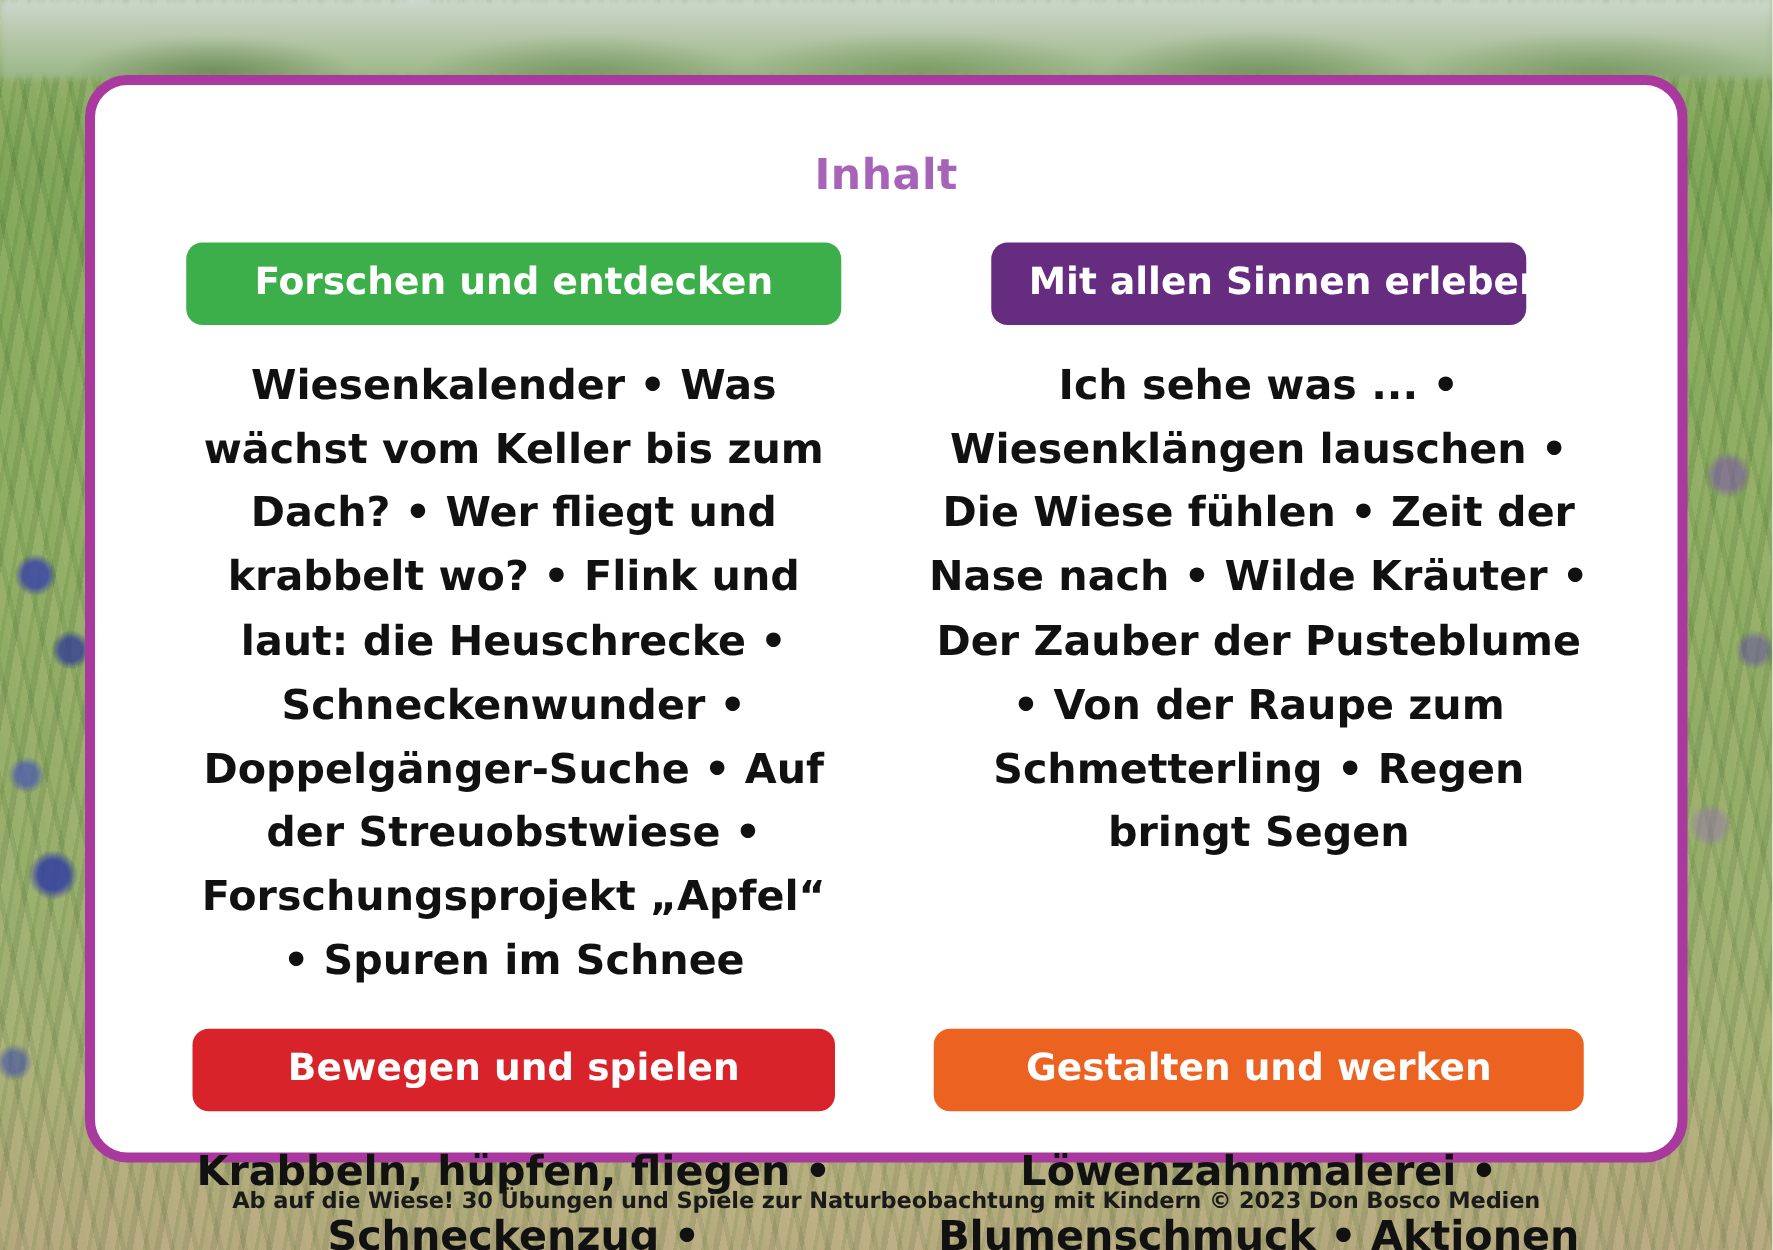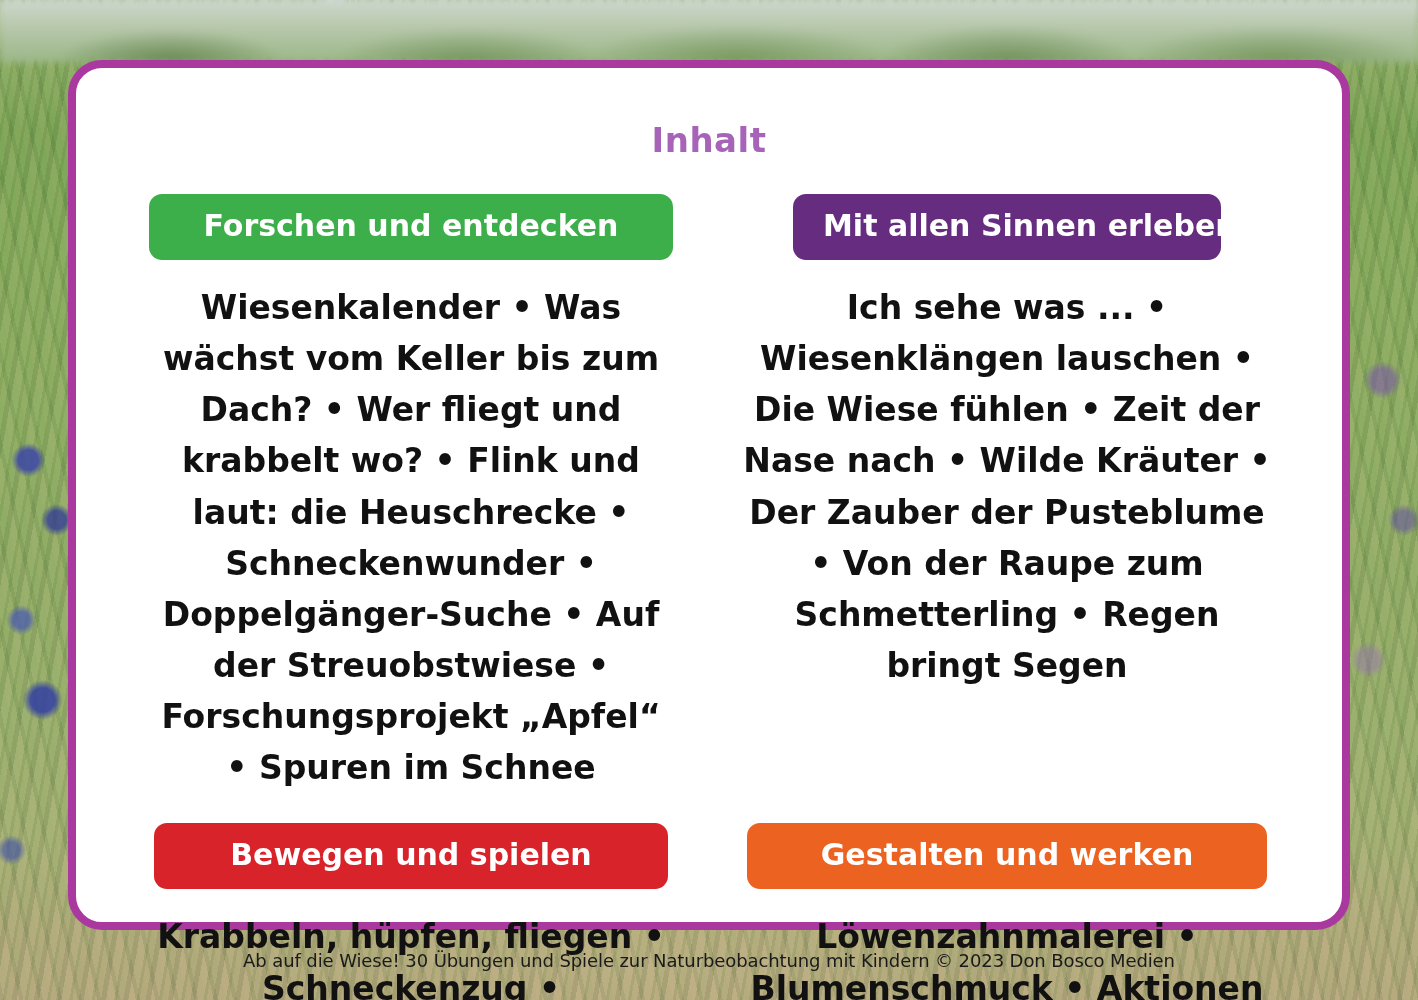--- a/index.html
+++ b/index.html
@@ -148,21 +148,21 @@
   .row-2 .pill.orange { width: 520px; }
 
   
   .footer {
     position: absolute;
     left: 0;
     right: 0;
     top: 950px;
     text-align: center;
     font-size: 18px;
-    font-weight: 400;
+    font-weight: 700;
     color: #1a1a1a;
     font-family: "DejaVu Sans", sans-serif;
     letter-spacing: -.1px;
   }
 </style>
 </head>
 <body>
 
 <div id="page">
 

